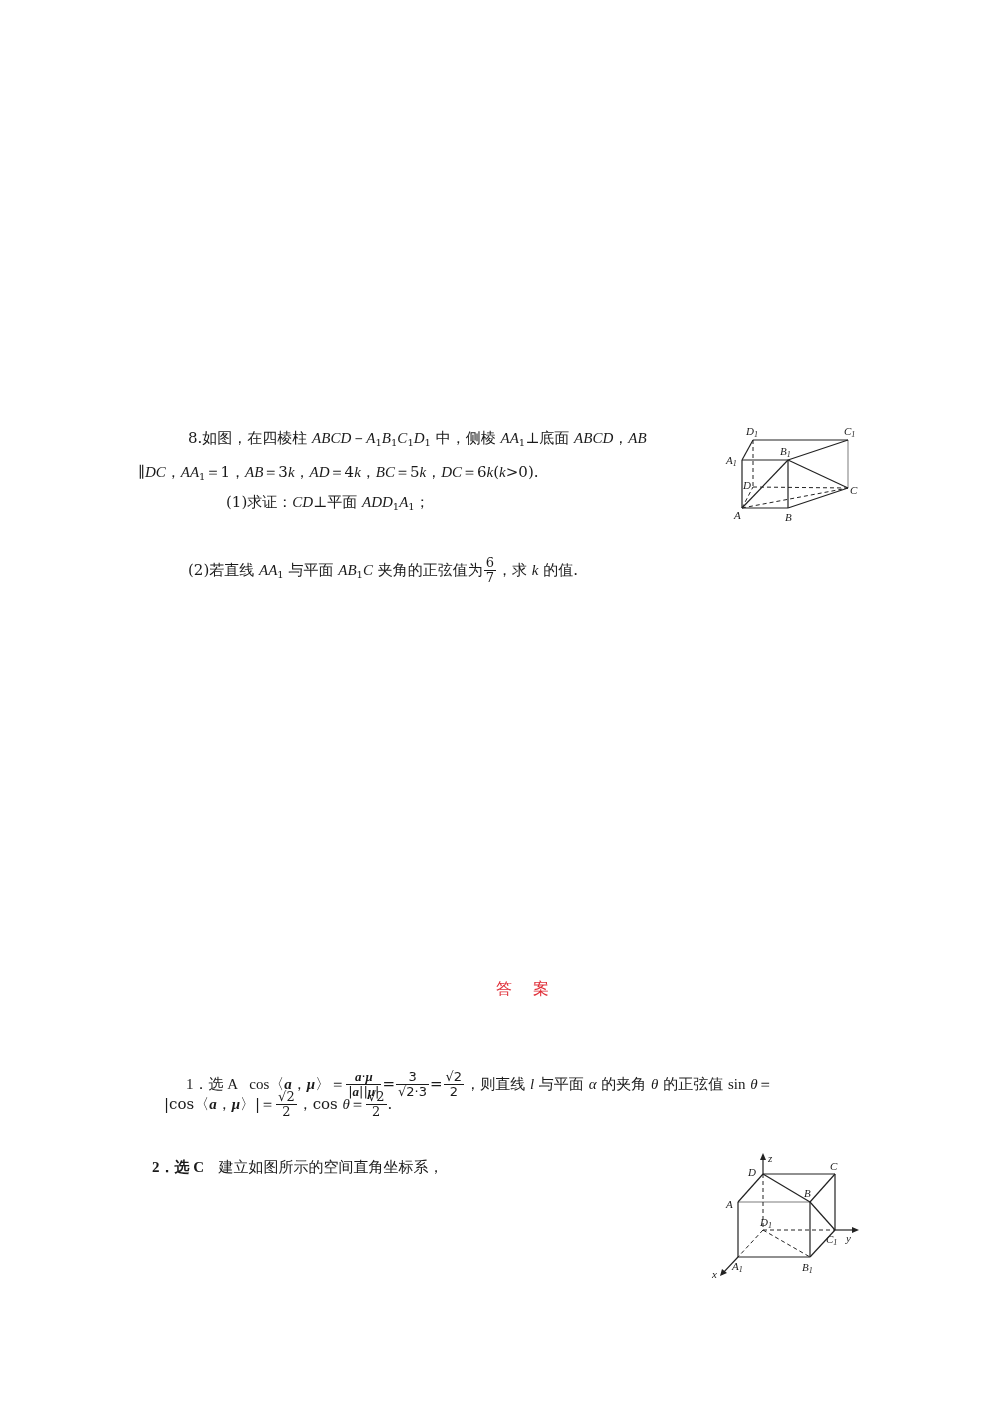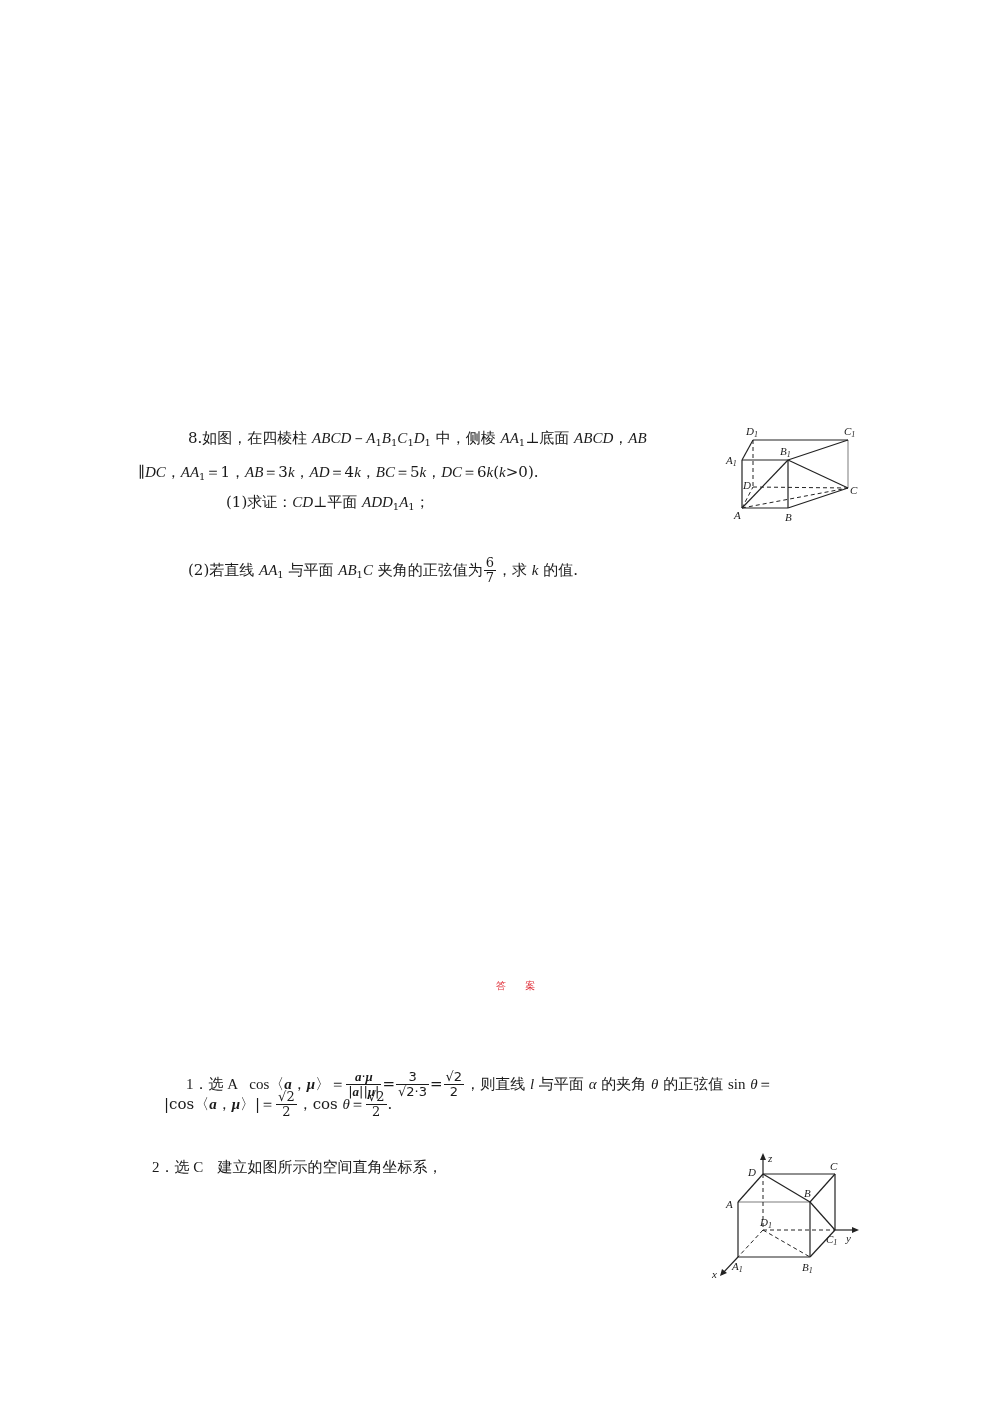--- a/index.html
+++ b/index.html
@@ -4,21 +4,21 @@
 <style>
   html, body { margin:0; padding:0; background:#ffffff; }
   body { width:1000px; height:1414px; position:relative; overflow:hidden;
          font-family:"DejaVu Serif","Liberation Serif",serif; color:#1a1a1a; }
   .line { position:absolute; white-space:nowrap; font-size:15px; line-height:20px; }
   i.v { font-style:italic; font-family:"Liberation Serif","DejaVu Serif",serif; }
   sub { font-size:10px; vertical-align:-3px; line-height:0; }
   .frac { display:inline-block; vertical-align:middle; text-align:center; font-size:13px; line-height:14px; margin:0 1px; }
   .frac .num { display:block; border-bottom:1px solid #1a1a1a; padding:0 2px; }
   .frac .den { display:block; padding:0 2px; }
-  .answer-title { position:absolute; left:496px; top:979px; color:#e0303a; font-size:10px; letter-spacing:8px; font-family:"DejaVu Sans","Liberation Sans",sans-serif; }
+  .answer-title { position:absolute; left:496px; top:979px; color:#e0303a; font-size:16px; letter-spacing:8px; font-family:"DejaVu Sans","Liberation Sans",sans-serif; }
   .sans { font-family:"DejaVu Sans","Liberation Sans",sans-serif; }
   .b { font-weight:bold; font-style:italic; font-family:"Liberation Serif",serif; }
   svg text { font-family:"Liberation Serif","DejaVu Serif",serif; font-style:italic; }
 </style>
 </head>
 <body>
 
 <div class="line" style="left:188px; top:428px;">
   <span>8.如图，在四棱柱 </span><i class="v">ABCD</i>－<i class="v">A</i><sub>1</sub><i class="v">B</i><sub>1</sub><i class="v">C</i><sub>1</sub><i class="v">D</i><sub>1</sub> 中，侧棱 <i class="v">AA</i><sub>1</sub>⊥底面 <i class="v">ABCD</i>，<i class="v">AB</i>
 </div>
@@ -67,21 +67,21 @@
 <div class="answer-title">答 案</div>
 
 <div class="line sans" style="left:186px; top:1070px; font-size:15px;">
   <span style="font-family:'Liberation Serif',serif;">1．选 A&nbsp;&nbsp;&nbsp;cos〈<span class="b">a</span>，<span class="b">μ</span>〉＝</span><span class="frac"><span class="num"><span class="b">a</span>·<span class="b">μ</span></span><span class="den">|<span class="b">a</span>||<span class="b">μ</span>|</span></span>=<span class="frac"><span class="num">3</span><span class="den">√2·3</span></span>=<span class="frac"><span class="num">√2</span><span class="den">2</span></span>，则直线 <i class="v">l</i> 与平面 <i class="v">α</i> 的夹角 <i class="v">θ</i> 的正弦值 <span style="font-family:'Liberation Serif',serif;">sin</span> <i class="v">θ</i>＝
 </div>
 <div class="line" style="left:164px; top:1090px;">
   |cos〈<span class="b">a</span>，<span class="b">μ</span>〉|＝<span class="frac"><span class="num">√2</span><span class="den">2</span></span>，cos <i class="v">θ</i>＝<span class="frac"><span class="num">√2</span><span class="den">2</span></span>.
 </div>
 
 <div class="line sans" style="left:152px; top:1157px;">
-  <span style="font-family:'Liberation Serif',serif;">2．选 C</span>&nbsp;&nbsp;&nbsp;<span>建立如图所示的空间直角坐标系，</span>
+  <span style="font-family:'Liberation Serif',serif;font-weight:bold;">2．选 C</span>&nbsp;&nbsp;&nbsp;<span>建立如图所示的空间直角坐标系，</span>
 </div>
 
 <svg style="position:absolute; left:708px; top:1150px;" width="160" height="130" viewBox="0 0 160 130">
   <g stroke="#222" stroke-width="1.2" fill="none">
     <line x1="55" y1="24" x2="127" y2="24"></line>
     <line x1="127" y1="24" x2="127" y2="80"></line>
     <line x1="30" y1="52" x2="55" y2="24"></line>
     <line x1="30" y1="52" x2="30" y2="107"></line>
     <line x1="30" y1="107" x2="102" y2="107"></line>
     <line x1="102" y1="52" x2="102" y2="107"></line>

